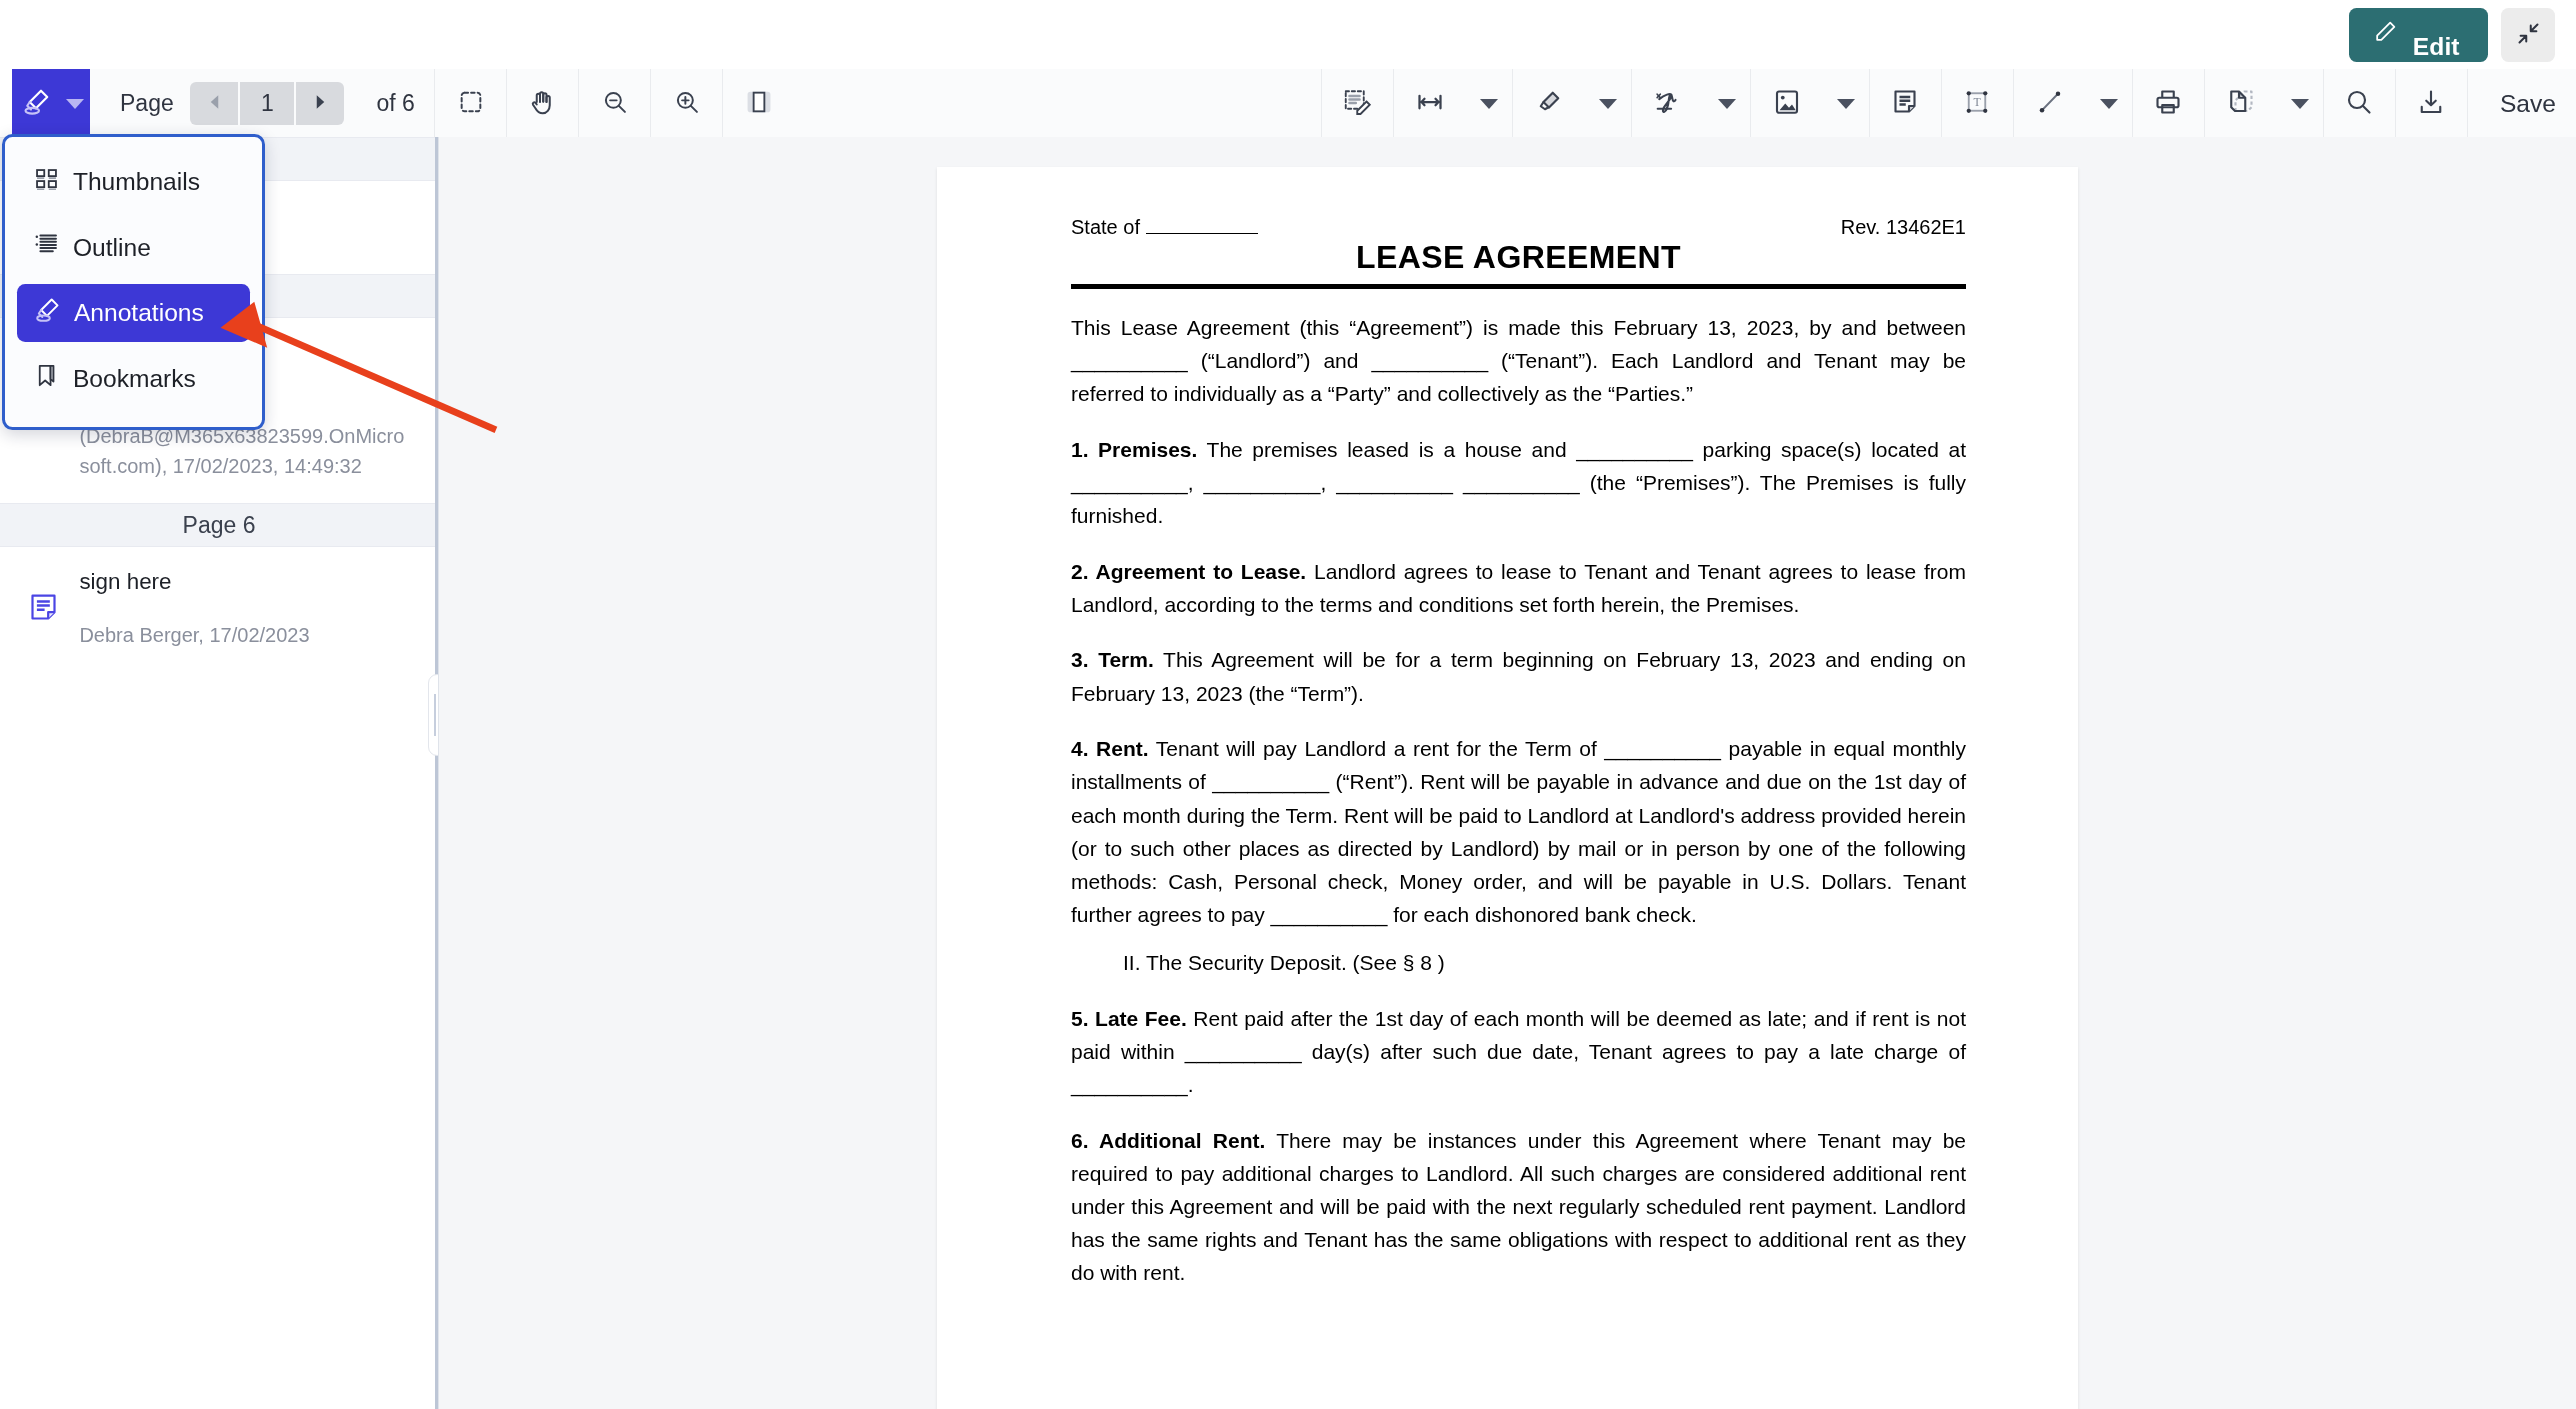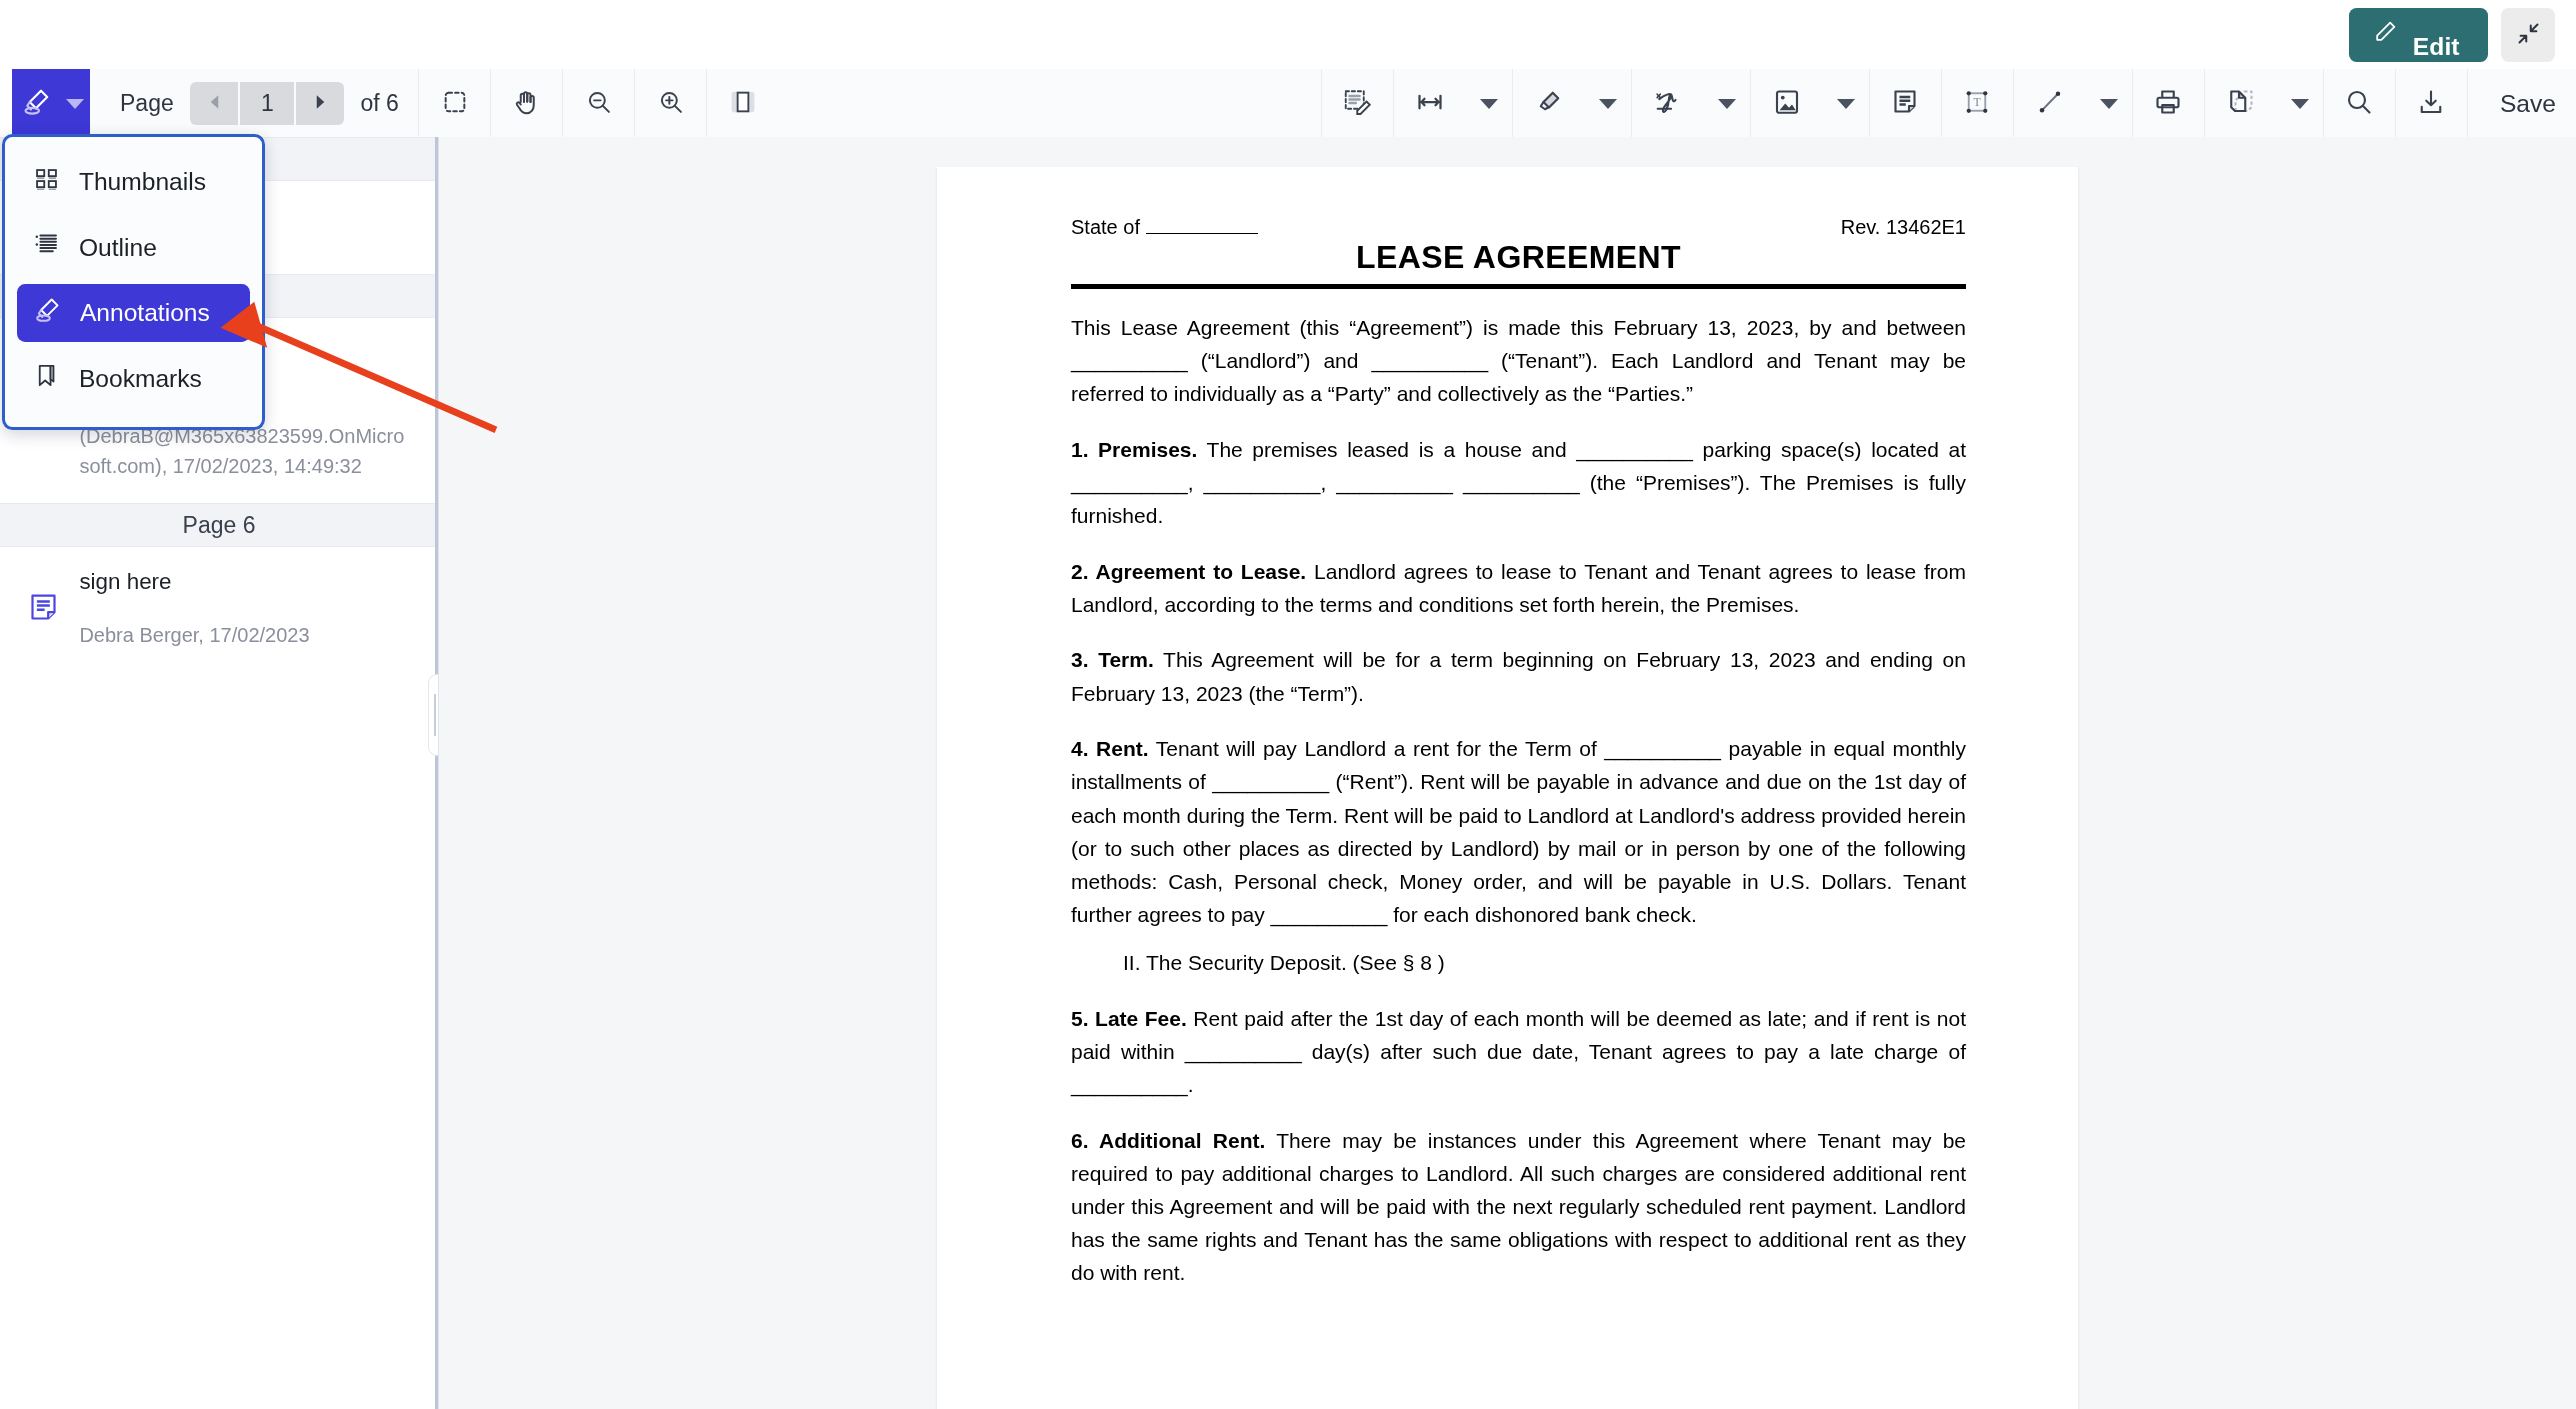--- a/index.html
+++ b/index.html
@@ -72,21 +72,21 @@
     cursor: pointer;
   }
   .pg-btn.left { border-radius: 6px 0 0 6px; }
   .pg-btn.right { border-radius: 0 6px 6px 0; }
   .pg-num {
     width: 54px; height: 43px; background: #d8dade;
     border: none; text-align: center;
     font-size: 23px; color: #2f3440; margin: 0 2.2px;
     font-family: "Liberation Sans", sans-serif;
   }
-  .page-of { font-size: 23px; color: #2f3440; margin-left: 16px; }
+  .page-of { font-size: 23px; color: #2f3440; margin-left: 32px; }
 
   .tb-item {
     min-width: 72px; height: 69px;
     display: flex; align-items: center; justify-content: center;
     border-left: 1.5px solid #e9ebee;
     cursor: pointer;
   }
   .tb-item.nosep { border-left: none; }
   .tb-caret {
     width: 46px; height: 69px;
@@ -170,21 +170,21 @@
 
   
   .menu {
     position: absolute; top: 134px; left: 1.5px;
     width: 263px; background: #fbfcfe;
     border: 3px solid #2f5ecb; border-radius: 10.4px;
     padding: 16.4px 12px 19.4px 12px; z-index: 40;
     box-shadow: 0 4.5px 16.4px rgba(20,30,60,.18);
   }
   .menu-item {
-    display: flex; align-items: center; gap: 19px;
+    display: flex; align-items: center; gap: 13px;
     height: 58px; padding: 0 16.4px; border-radius: 8.2px;
     font-size: 24.6px; color: #1d2027; cursor: pointer;
     margin-bottom: 7.5px;
   }
   .menu-item:last-child { margin-bottom: 0; }
   .menu-item.active { background: #3d38d6; color: #ffffff; }
 
   
   .arrow-svg { position: absolute; top: 0; left: 0; width: 2576px; height: 1410px; pointer-events: none; z-index: 60; }
 </style>

